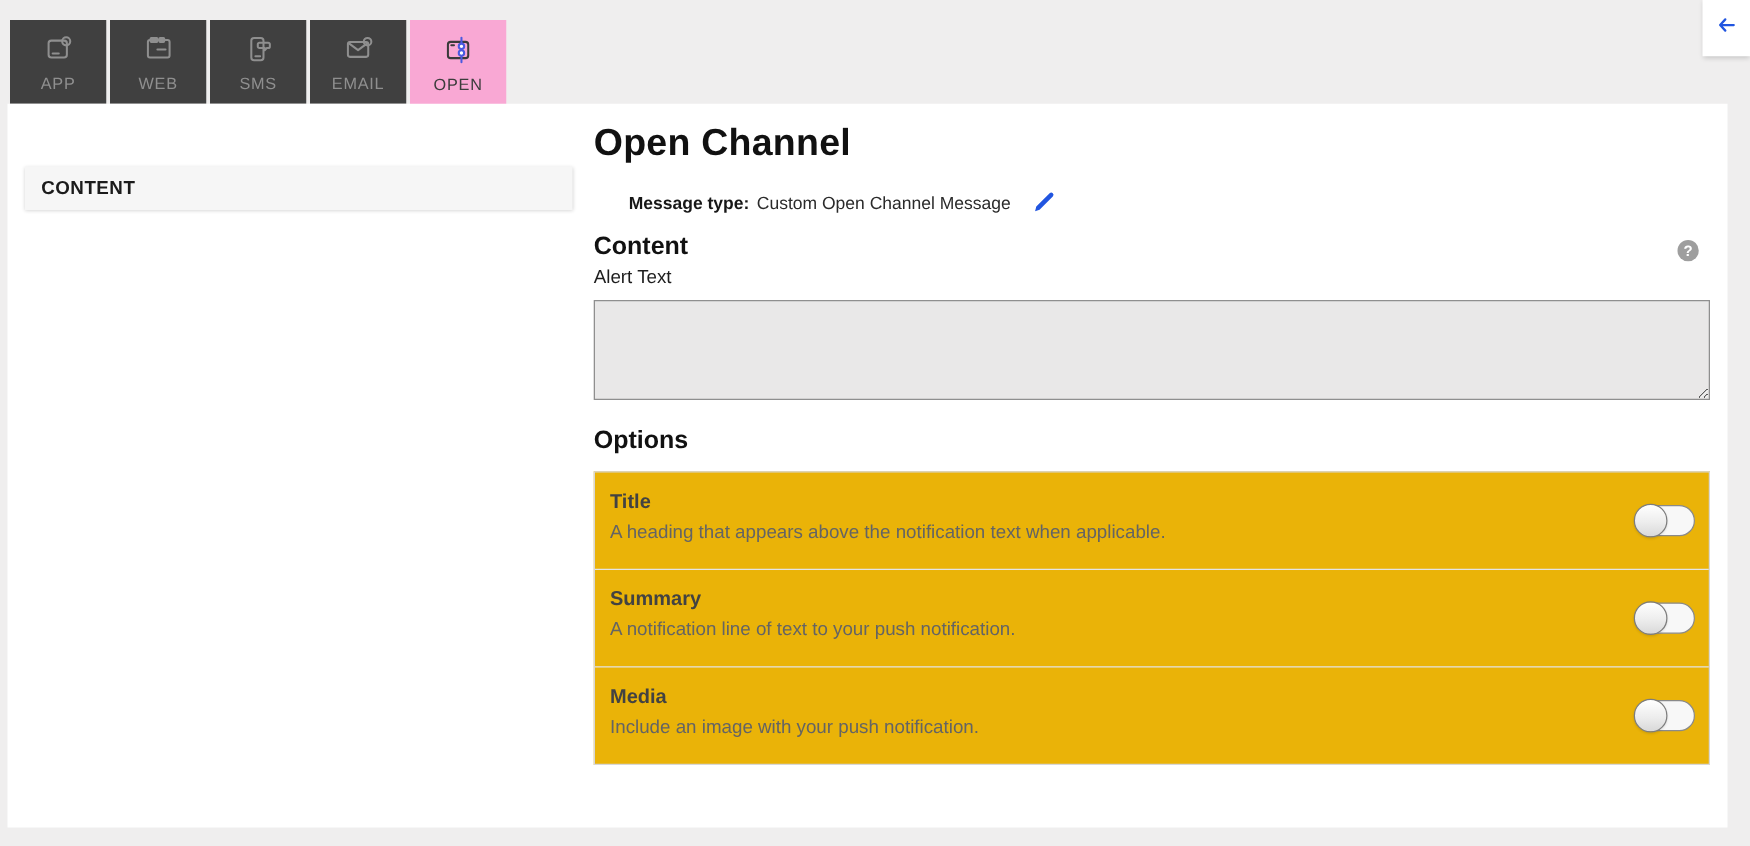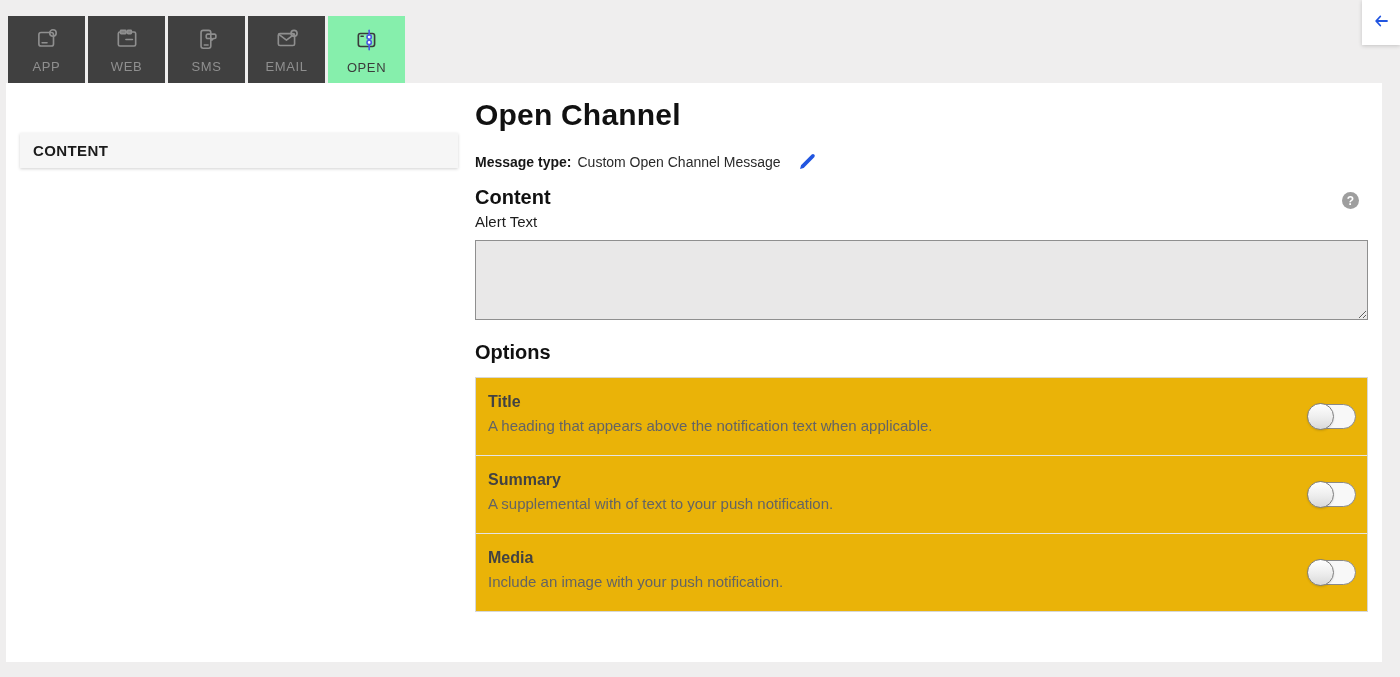--- a/index.html
+++ b/index.html
@@ -19,21 +19,21 @@
   .tab {
     width:77px; height:67px;
     background:#404040;
     display:flex; flex-direction:column; align-items:center; justify-content:center;
     gap:7px; cursor:pointer;
   }
   .tab .tab-label {
     font-size:13px; letter-spacing:.6px; color:#8f8f8f;
   }
   .tab svg { display:block; }
-  .tab.active { background:#86efac; height:69px; }
+  .tab.active { background:#f9a8d4; height:69px; }
   .tab.active .tab-label { color:#3c3c3c; }
 
   
   .collapse-btn {
     position:absolute; right:0; top:0;
     width:38px; height:45px;
     background:#ffffff;
     box-shadow:0 1px 4px rgba(0,0,0,.18);
     display:flex; align-items:center; justify-content:center;
     cursor:pointer;
@@ -66,21 +66,21 @@
   .page-title {
     position:absolute; left:0; top:15px;
     font-size:30px; font-weight:bold; color:#111;
     letter-spacing:.2px;
   }
   .msg-type-row {
     position:absolute; left:0; top:68px;
     display:flex; align-items:center; gap:6px;
     font-size:14px; color:#2a2a2a;
   }
-  .msg-type-label { font-weight:bold; color:#171717; }
+  .msg-type-label { font-weight:bold; color:#171717;margin-left:28px; }
   .edit-pencil { margin-left:10px; cursor:pointer; display:flex; }
 
   .section-heading {
     position:absolute; left:0;
     font-size:20px; font-weight:bold; color:#111;
   }
   .heading-content { top:103px; }
   .heading-options { top:258px; }
 
   .help-icon {
@@ -249,21 +249,21 @@
       <div class="option-row">
         <div class="option-title">Title</div>
         <div class="option-desc">A heading that appears above the notification text when applicable.</div>
         <div class="toggle">
             <div class="knob"></div>
           </div>
       </div>
 
       <div class="option-row">
         <div class="option-title">Summary</div>
-        <div class="option-desc">A supplemental with of text to your push notification.</div>
+        <div class="option-desc">A notification line of text to your push notification.</div>
         <div class="toggle">
             <div class="knob"></div>
           </div>
       </div>
 
       <div class="option-row">
         <div class="option-title">Media</div>
         <div class="option-desc">Include an image with your push notification.</div>
         <div class="toggle">
             <div class="knob"></div>

